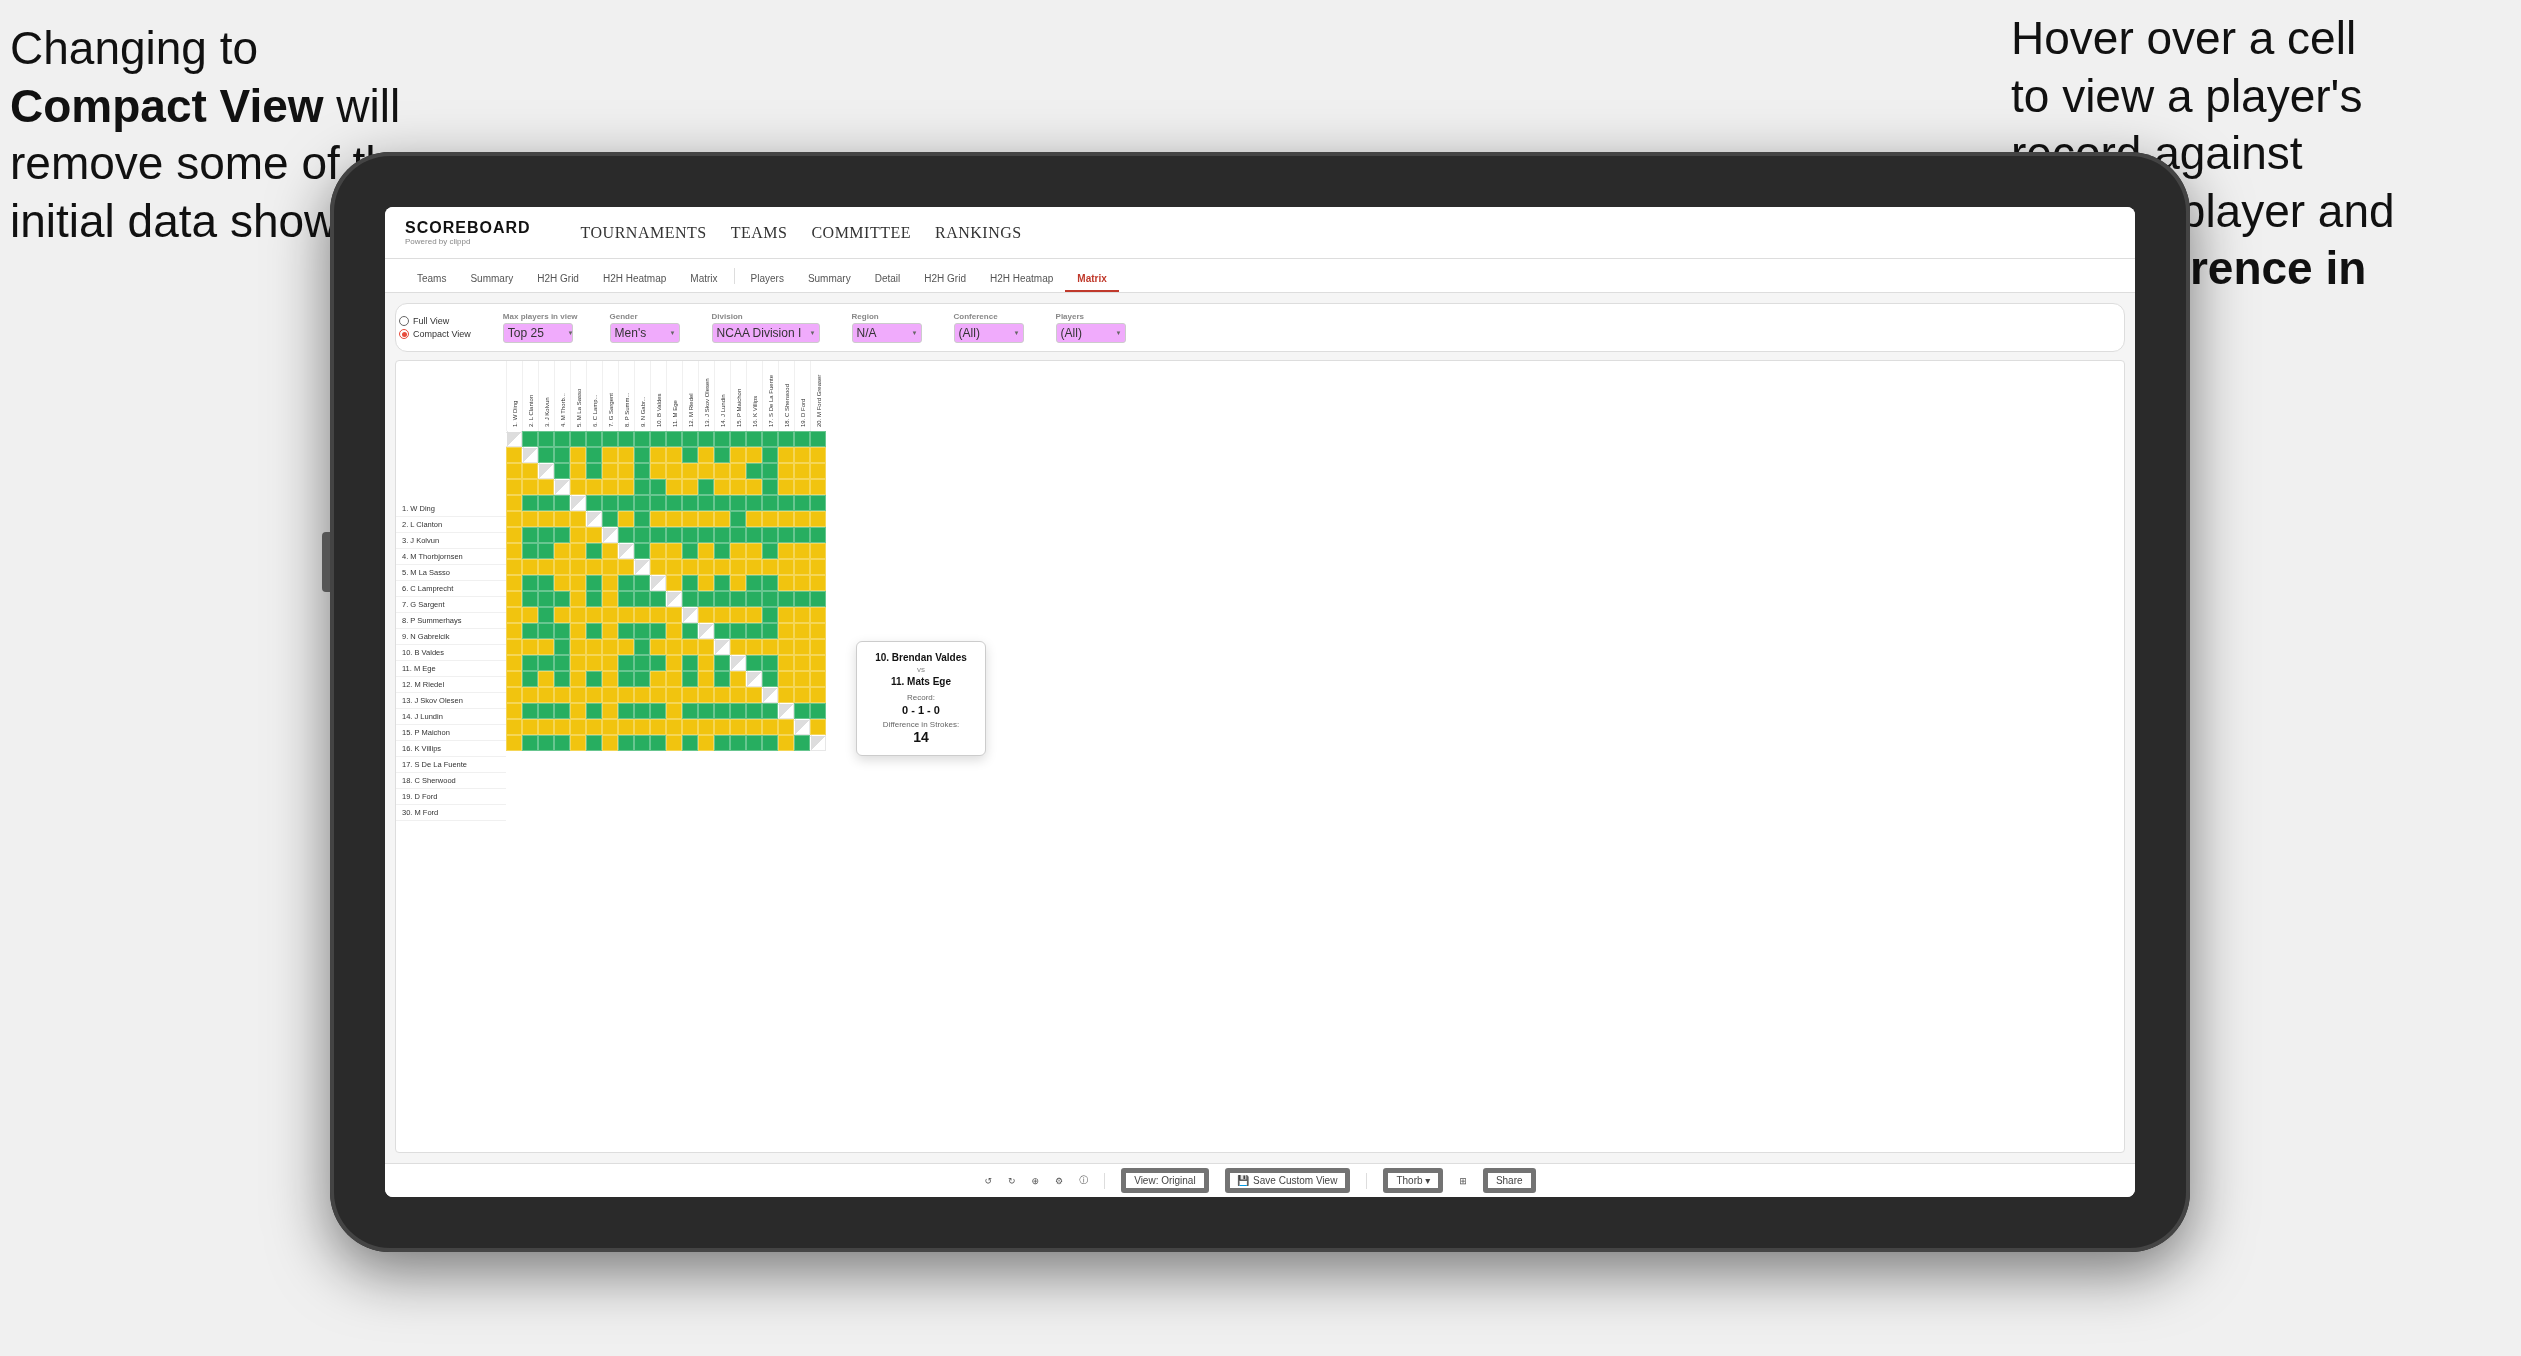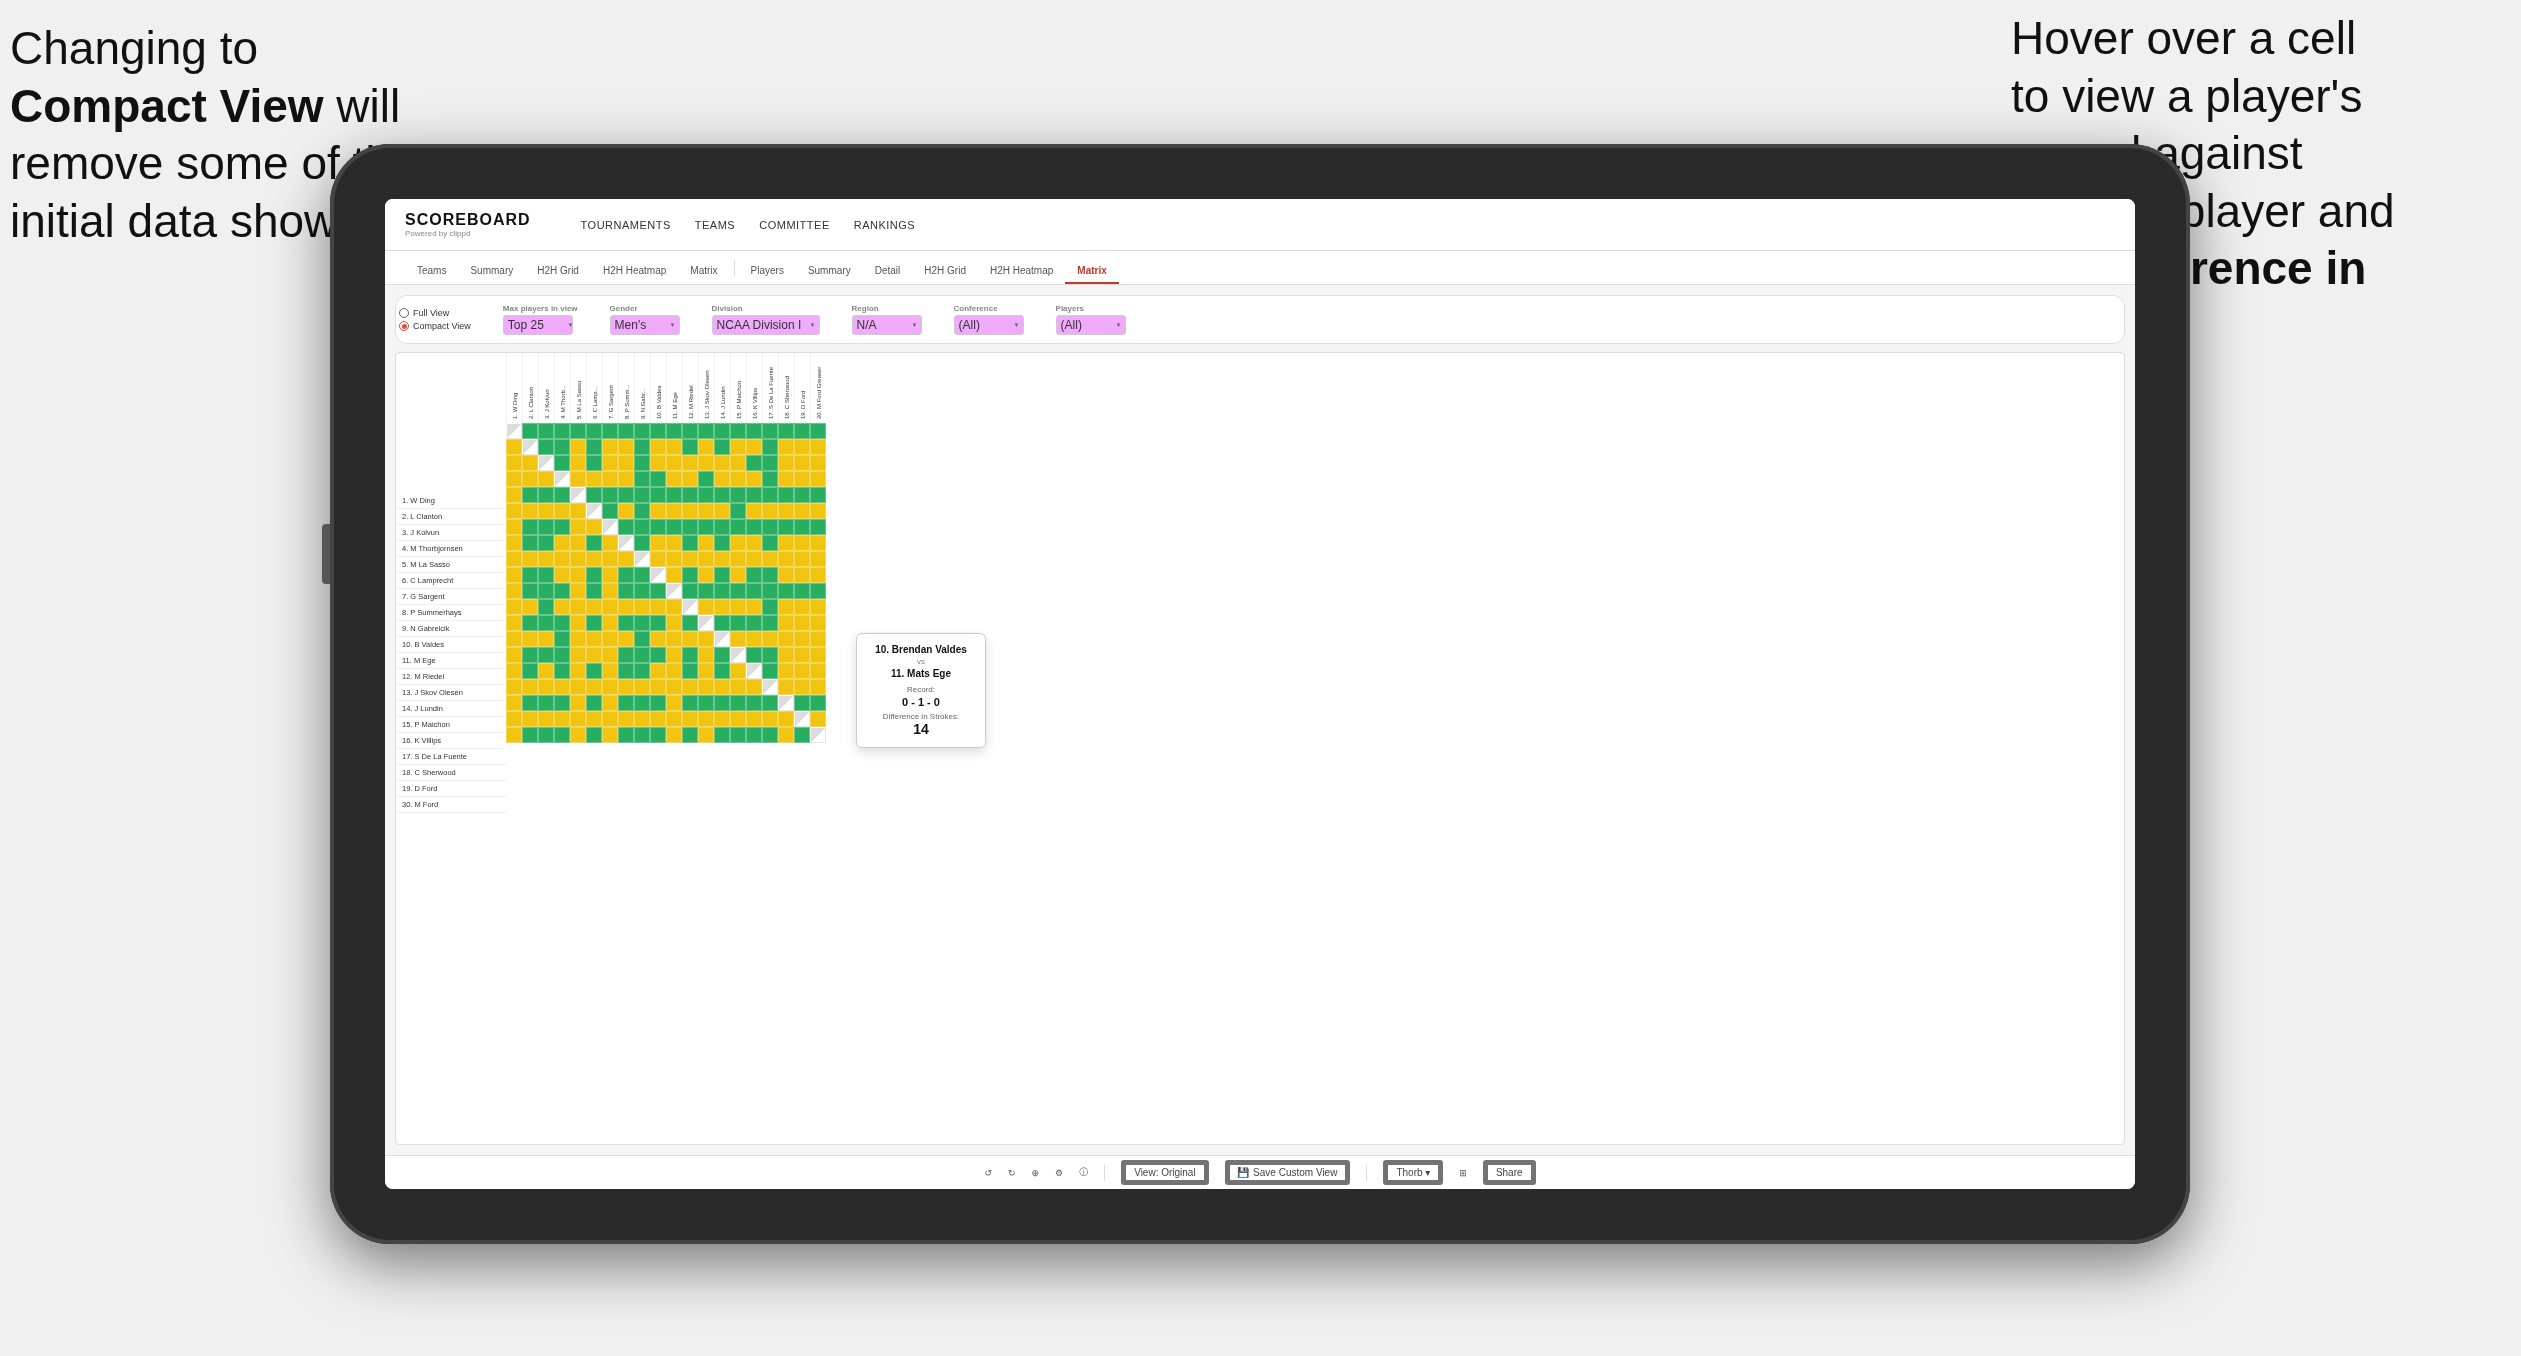--- a/index.html
+++ b/index.html
@@ -47,21 +47,21 @@
       top: 0;
       left: 0;
       width: 2521px;
       height: 1356px;
       pointer-events: none;
     }
 
     
     .tablet-frame {
       position: absolute;
-      top: 144px;
+      top: 152px;
       left: 330px;
       width: 1860px;
       height: 1100px;
       background: #2a2a2a;
       border-radius: 60px;
       box-shadow: 0 20px 60px rgba(0,0,0,0.5), inset 0 0 0 4px #444;
       display: flex;
       align-items: center;
       justify-content: center;
     }
@@ -117,25 +117,26 @@
       color: #888;
     }
 
     .nav-items {
       display: flex;
       gap: 24px;
       margin-left: 20px;
     }
 
     .nav-item {
-      font-size: 11px;
+      font-size: 16px;
       color: #333;
       cursor: pointer;
       padding: 4px 0;
       letter-spacing: 0.5px;
+      font-family: Liberation Serif, serif;
     }
 
     
     .tab-bar {
       display: flex;
       border-bottom: 1px solid #ddd;
       background: #fff;
       padding: 0 20px;
       height: 34px;
       flex-shrink: 0;

